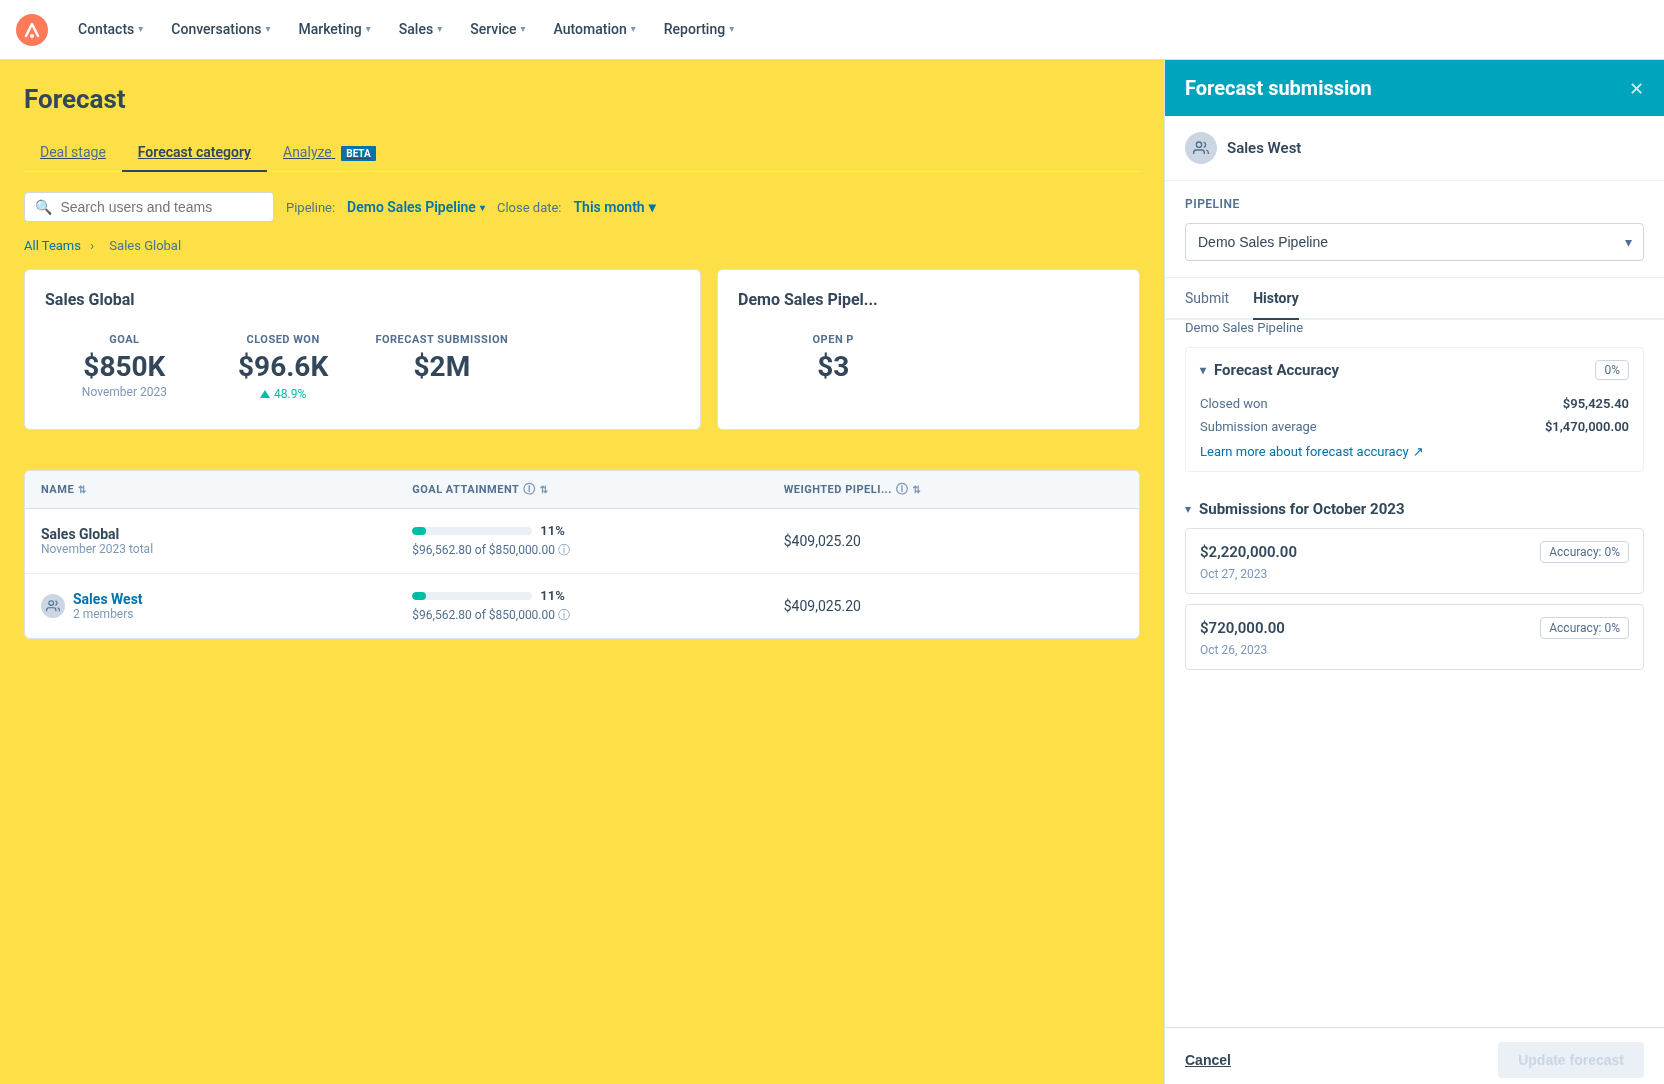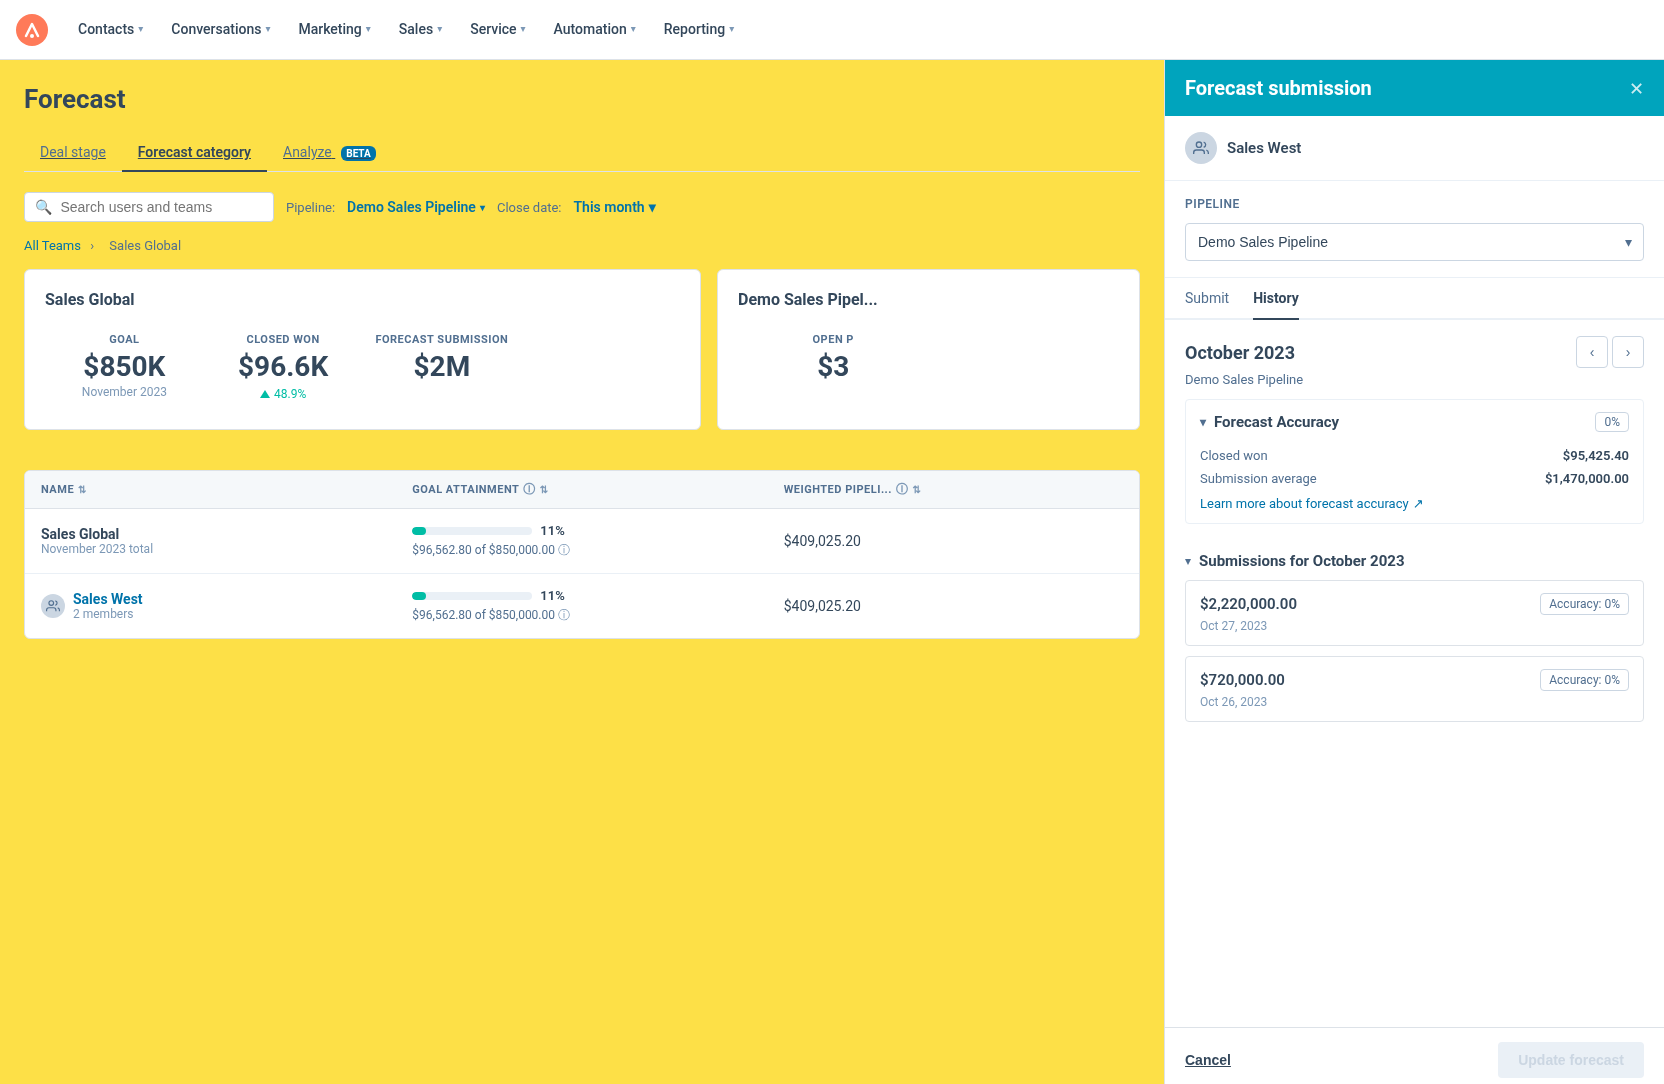--- a/index.html
+++ b/index.html
@@ -49,21 +49,21 @@
 
     
     .tabs { display: flex; border-bottom: 1px solid #dde2e8; margin-bottom: 20px; text-decoration: underline; }
     .tab {
       padding: 10px 16px; cursor: pointer; font-size: 14px; color: #516f90;
       border-bottom: 2px solid transparent; margin-bottom: -1px; font-weight: 400;
     }
     .tab.active { color: #33475b; border-bottom: 2px solid #33475b; font-weight: 600; }
     .beta-badge {
       background: #0073aa; color: #fff; font-size: 10px; font-weight: 700;
-      padding: 2px 5px; border-radius: 6px; margin-left: 6px; vertical-align: middle;
+      padding: 2px 5px; border-radius: 1px; margin-left: 6px; vertical-align: middle;
     }
 
     
     .toolbar { display: flex; align-items: center; gap: 12px; margin-bottom: 16px; }
     .search-box {
       display: flex; align-items: center;
       border: 1px solid #cbd6e2; border-radius: 4px;
       background: #fff; padding: 6px 10px; gap: 8px; width: 250px;
     }
     .search-box input {
@@ -432,27 +432,20 @@
         </div>
       </div>
 
       <div class="rp-tabs">
         <div class="rp-tab">Submit</div>
         <div class="rp-tab active">History</div>
       </div>
 
       <div>
 
-        <div class="history-month-row">
-          <span class="history-month">October 2023</span>
-          <div class="history-nav">
-            <button class="nav-btn">‹</button>
-            <button class="nav-btn">›</button>
-          </div>
-        </div>
         <div class="history-pipeline">Demo Sales Pipeline</div>
 
         <div class="fa-section">
           <div class="fa-header">
             <span class="fa-title">
               <span class="fa-chevron">▾</span>
               <span>Forecast Accuracy</span>
             </span>
             <span class="fa-badge">0%</span>
           </div>

